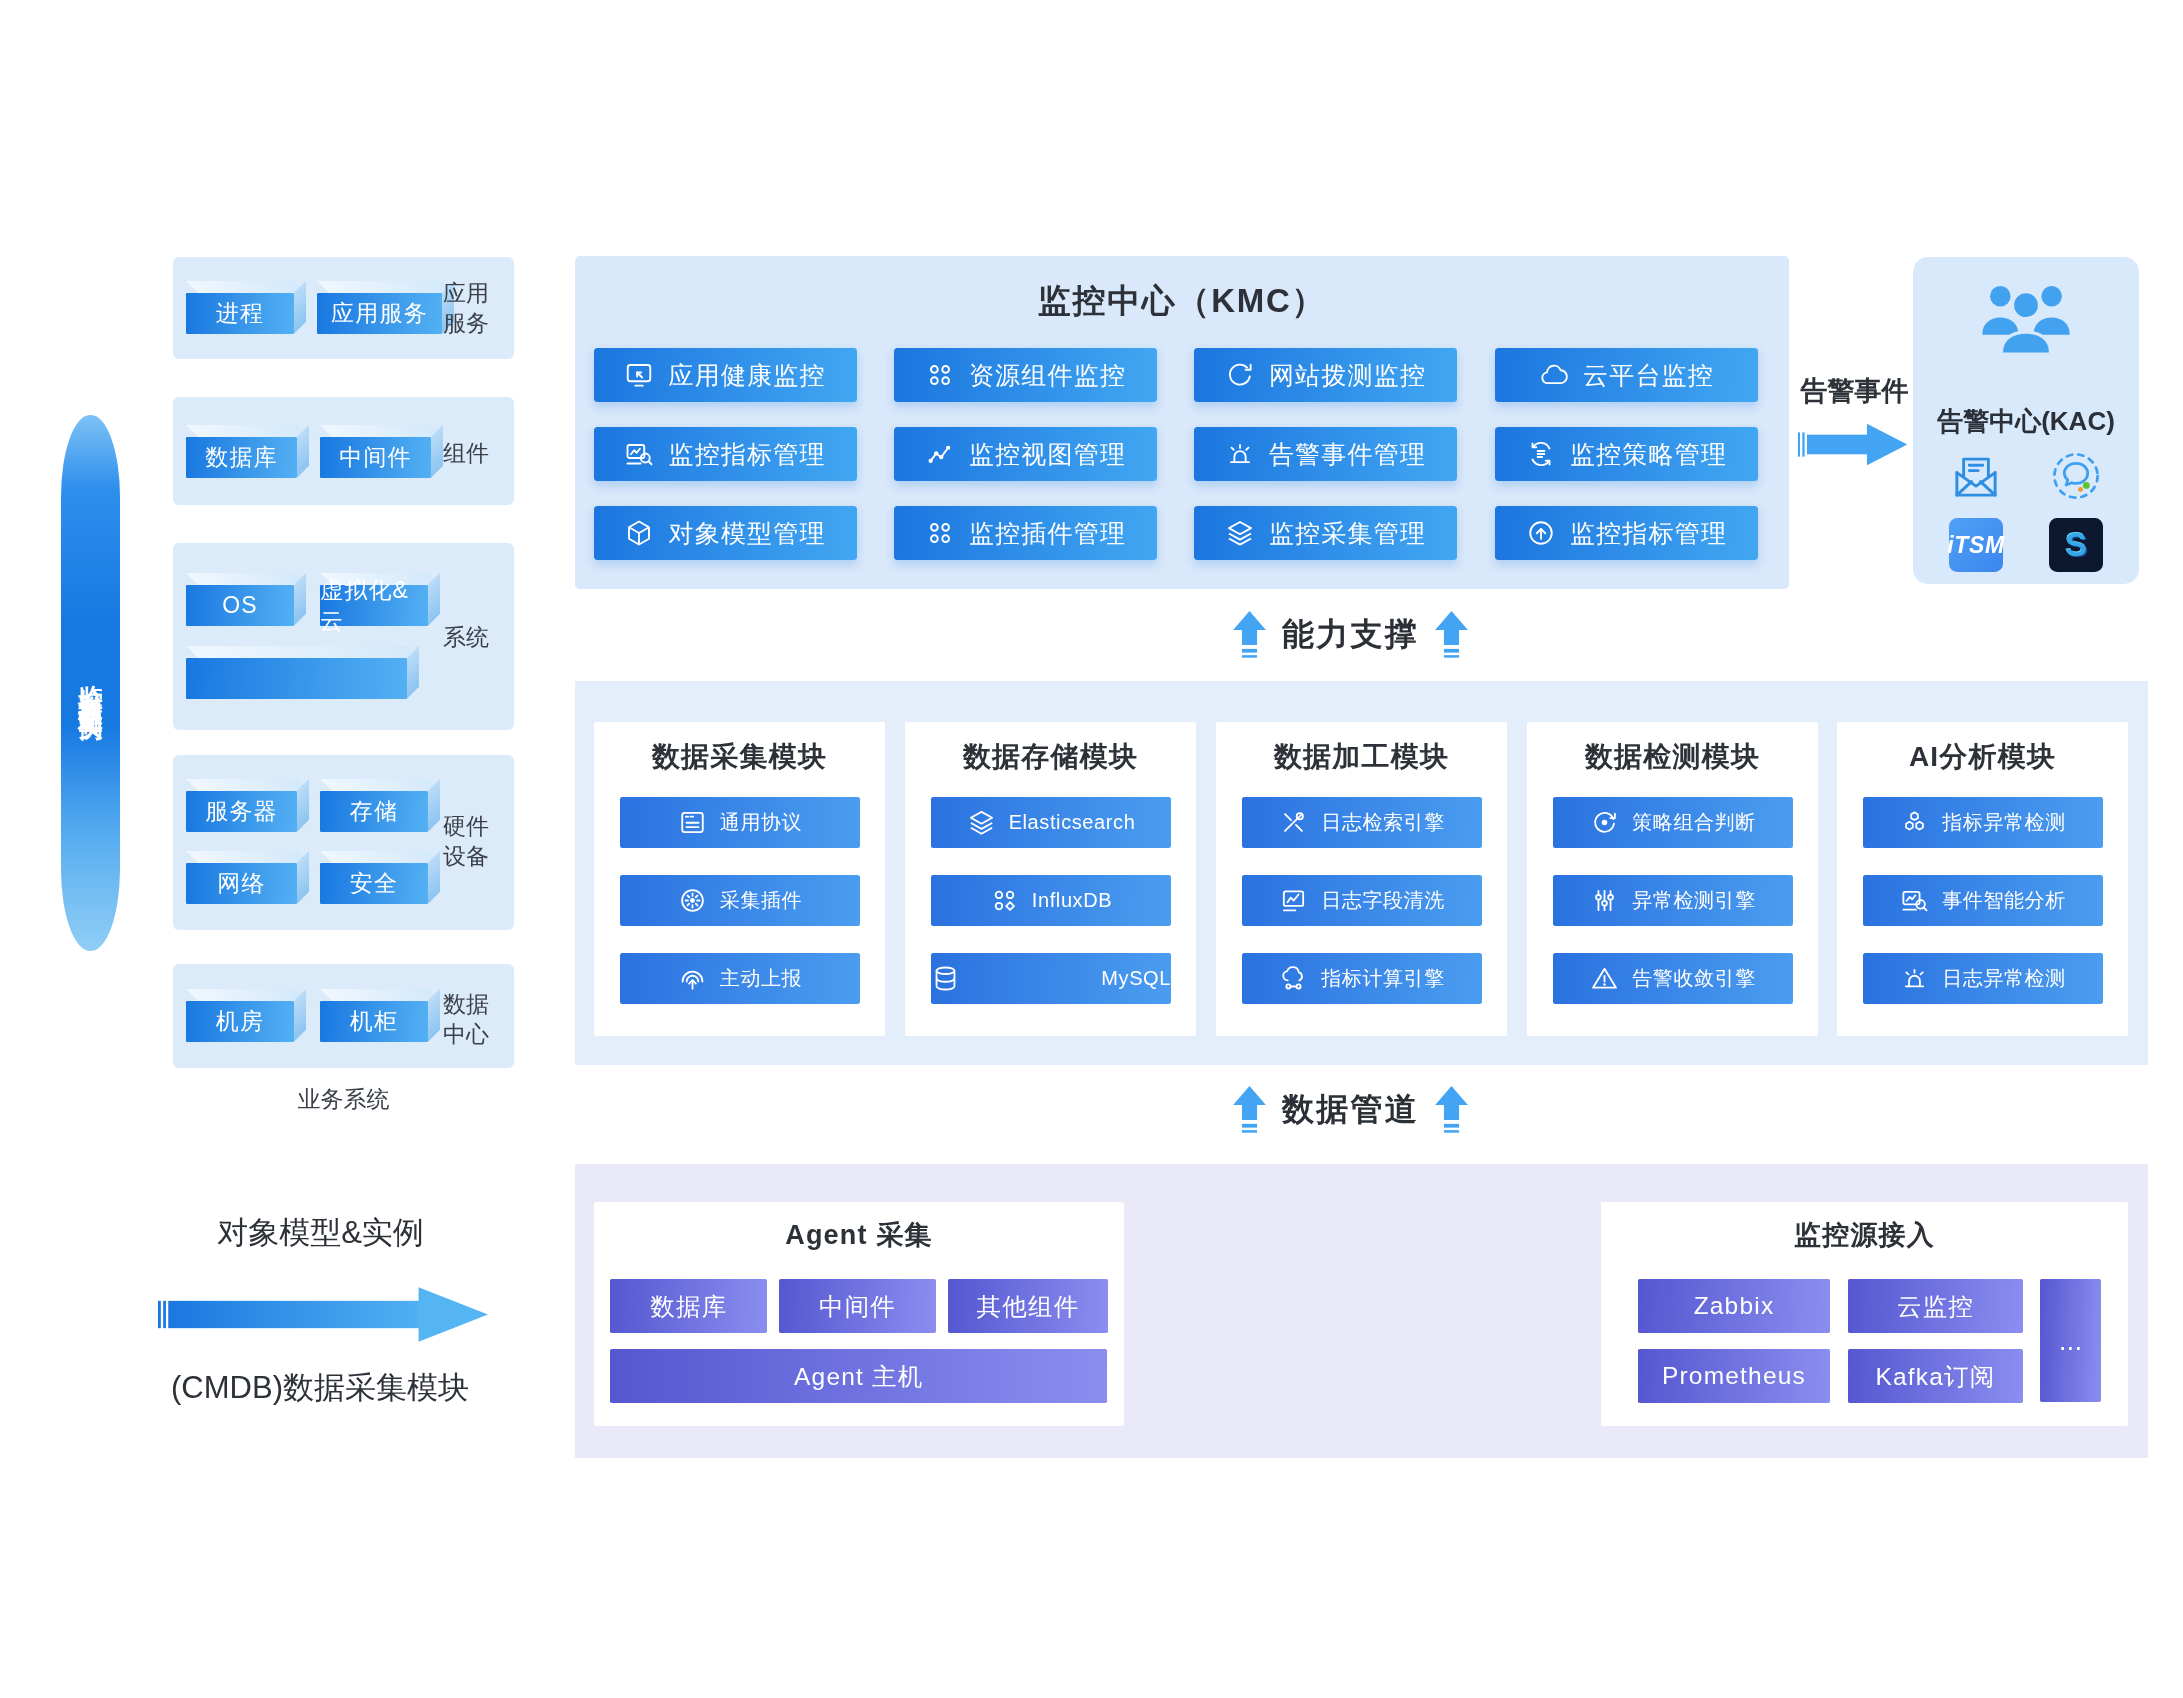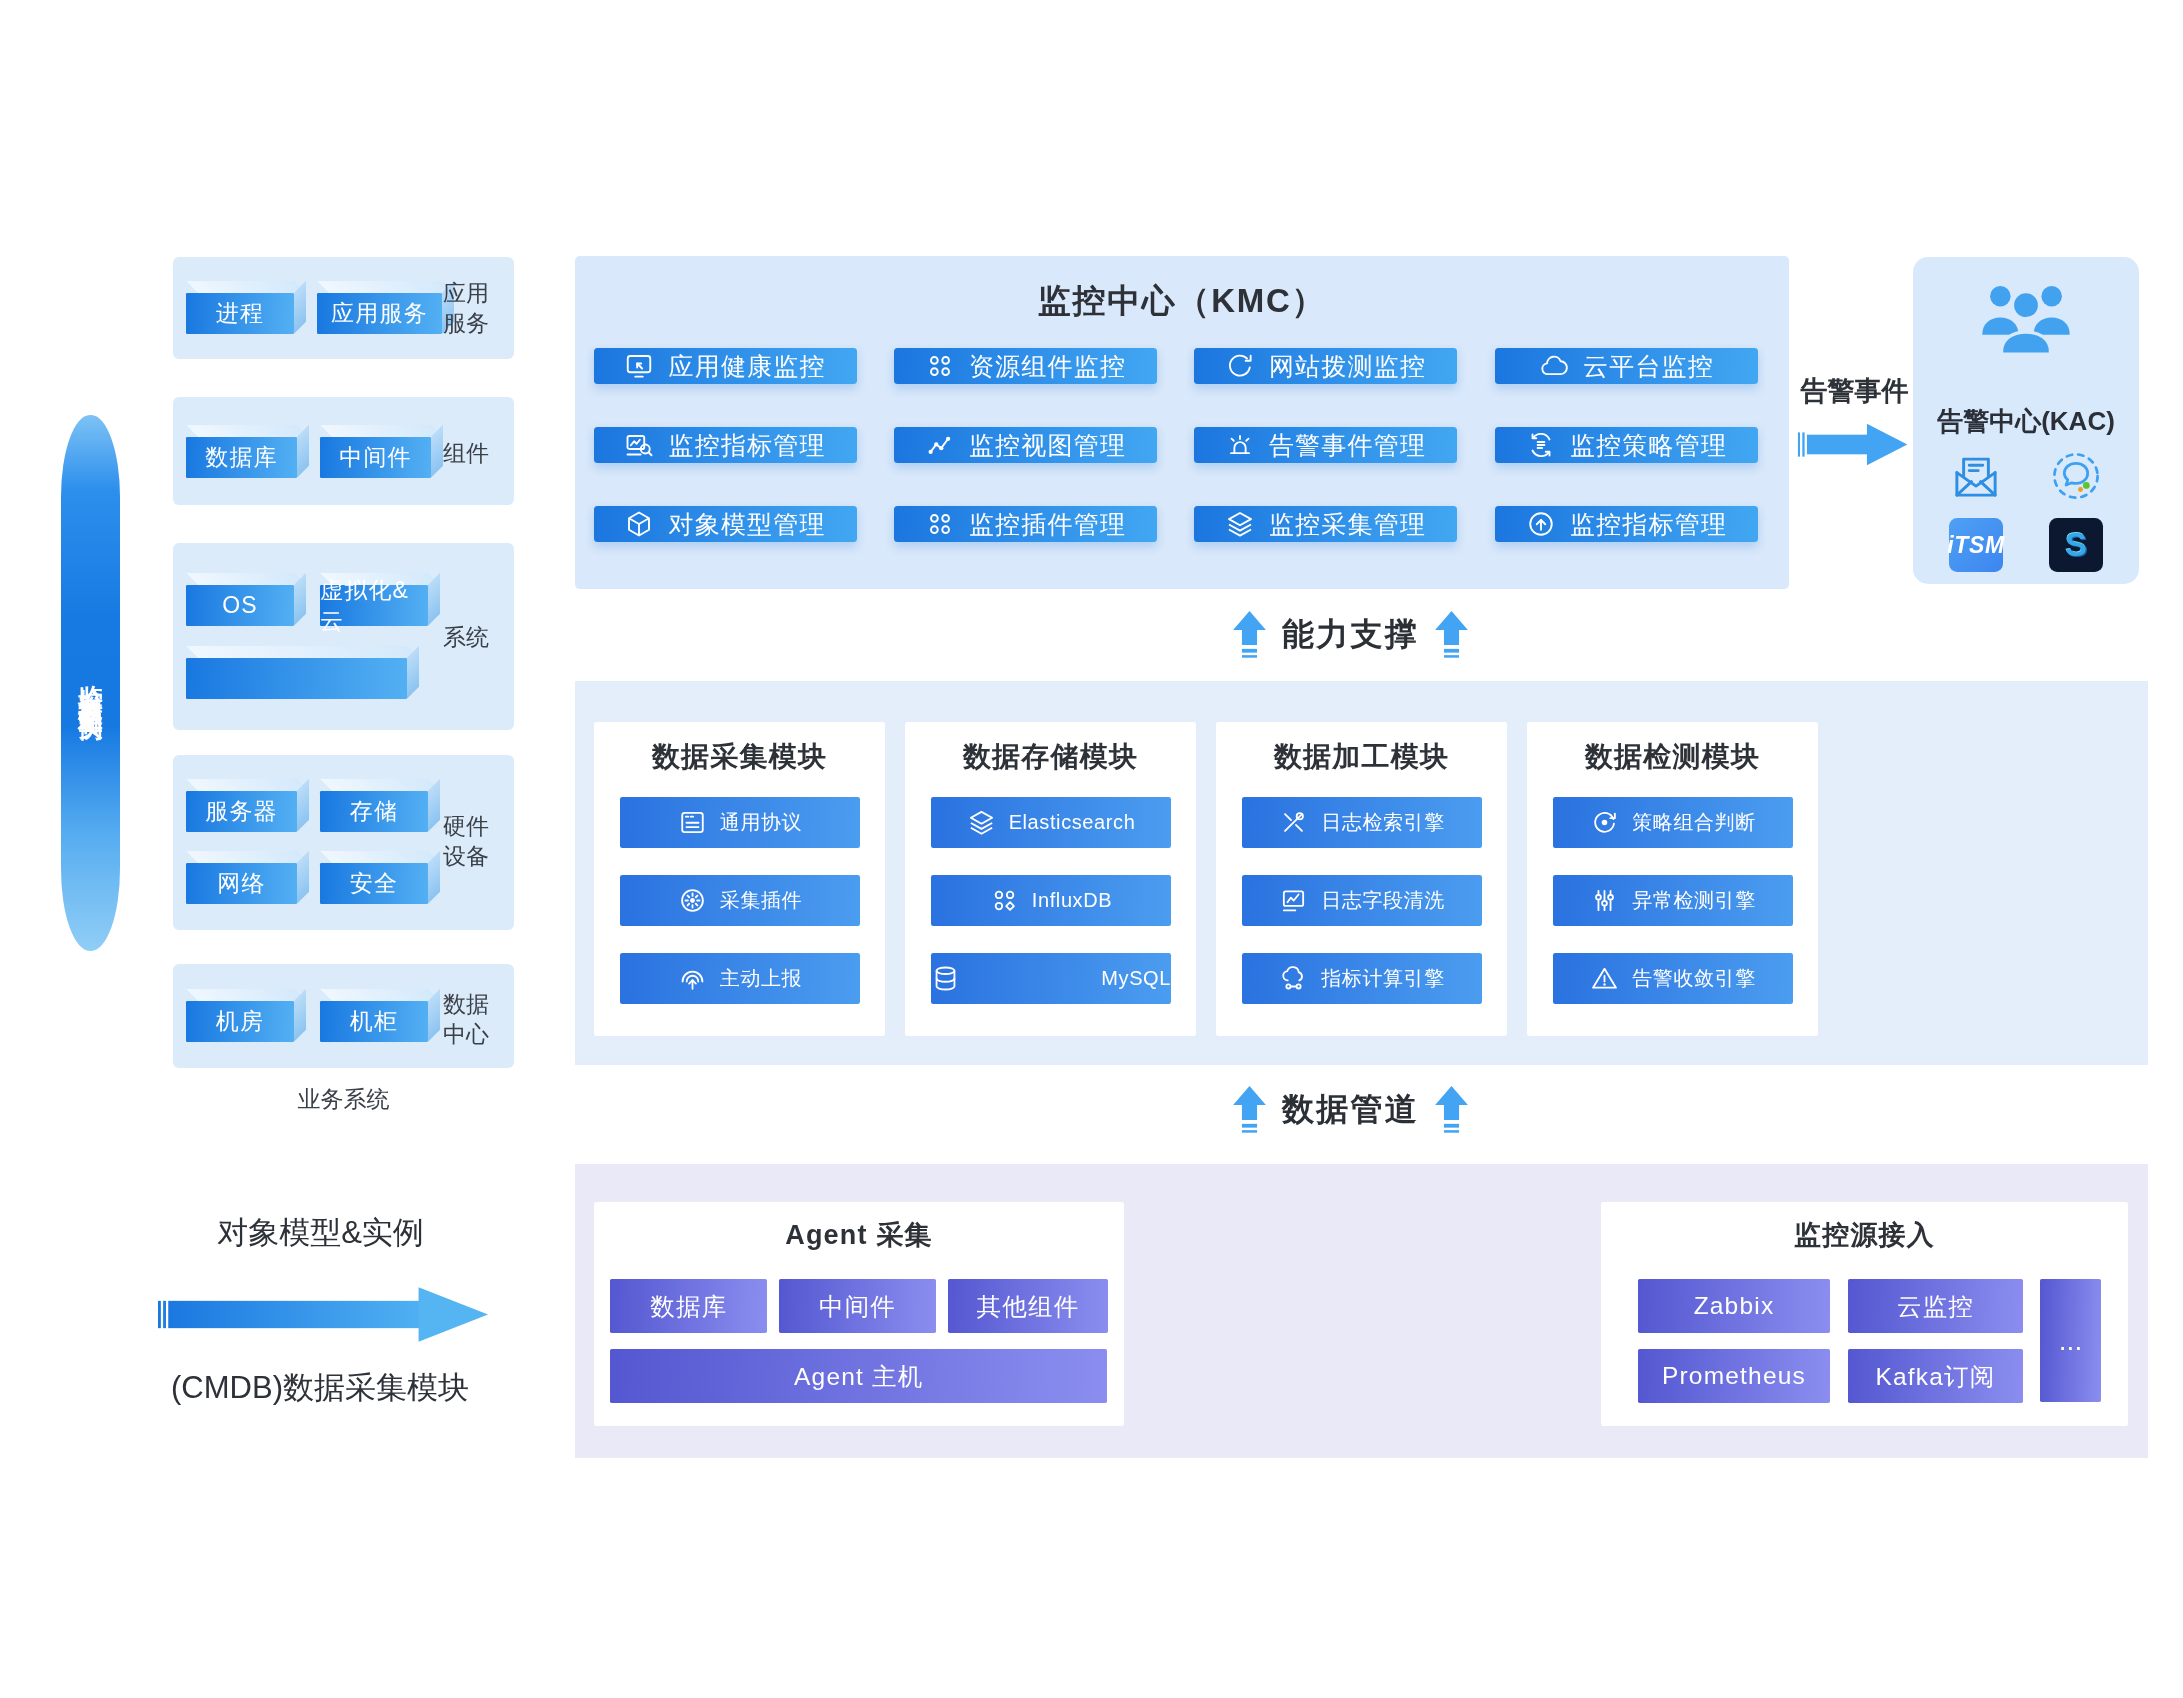--- a/index.html
+++ b/index.html
@@ -21,21 +21,21 @@
           display:flex;align-items:center;justify-content:center;color:#fff;font-size:23px;letter-spacing:1.2px;}
   .face-top{position:absolute;top:-11.6px;left:5.8px;width:100%;height:11.6px;transform:skewX(45deg);
           background:linear-gradient(90deg,#f0f7fe,#d3e9fb);}
   .face-right{position:absolute;top:-5.8px;right:-11.6px;width:11.6px;height:41px;transform:skewY(-45deg);
           background:linear-gradient(180deg,#bbdcf8,#8cc4f1);}
   .side-footer{position:absolute;left:173px;width:341px;text-align:center;font-size:23px;color:#3a3f48;}
   
   .kmc{position:absolute;left:575px;top:256px;width:1214px;height:333px;background:#d9e8fa;border-radius:4.7px;}
   .kmc-title{position:absolute;top:23px;left:0;width:100%;text-align:center;
           font-size:33px;font-weight:bold;color:#2e3238;letter-spacing:1.7px;}
-  .kbtn{position:absolute;width:263px;height:36px;border-radius:3.5px;cursor:pointer;
+  .kbtn{position:absolute;width:263px;height:54px;border-radius:3.5px;cursor:pointer;
           background:linear-gradient(92deg,#1b76df 0%,#42a7f2 100%);
           box-shadow:0 4.7px 9.3px rgba(27,118,223,.22);
           display:flex;align-items:center;justify-content:center;gap:14px;color:#fff;font-size:25px;letter-spacing:1.2px;}
   .ic{width:30px;height:30px;color:#fff;flex:0 0 auto;}
   
   .kac{position:absolute;left:1913px;top:257px;width:226px;height:327px;background:#d8e9fb;border-radius:15px;}
   .kac-title{position:absolute;top:147px;left:0;width:100%;text-align:center;font-size:26px;font-weight:bold;color:#2b2f38;}
   .kac-users{position:absolute;left:55px;top:16.3px;width:116px;height:85px;color:#43a2f0;}
   .kac-ic{position:absolute;width:54px;height:54px;}
   .tile{position:absolute;width:54px;height:54px;border-radius:8.2px;display:flex;align-items:center;justify-content:center;cursor:pointer;}
@@ -601,20 +601,41 @@
       <span>异常检测引擎</span>
       </div>
     <div class="mbtn" style="top:231px;">
       <svg class="ic" viewBox="0 0 50 50" width="29" height="29">
           <use href="#i-warning"></use>
         </svg>
       <span>告警收敛引擎</span>
       </div>
   </div>
 
+  <div class="mcard" style="left:1837px;">
+    <div class="mtitle">AI分析模块</div>
+    <div class="mbtn" style="top:75px;">
+      <svg class="ic" viewBox="0 0 50 50" width="29" height="29">
+          <use href="#i-hexagons"></use>
+        </svg>
+      <span>指标异常检测</span>
+      </div>
+    <div class="mbtn" style="top:153px;">
+      <svg class="ic" viewBox="0 0 50 50" width="29" height="29">
+          <use href="#i-chart-search"></use>
+        </svg>
+      <span>事件智能分析</span>
+      </div>
+    <div class="mbtn" style="top:231px;">
+      <svg class="ic" viewBox="0 0 50 50" width="29" height="29">
+          <use href="#i-siren"></use>
+        </svg>
+      <span>日志异常检测</span>
+      </div>
+  </div>
 
   <div class="flow-row" style="top:1076px;">
     <svg class="up" viewBox="0 0 56 106" width="33" height="62">
         <use href="#i-arrow-up"></use>
       </svg>
     <span class="flow-label">数据管道</span>
     <svg class="up" viewBox="0 0 56 106" width="33" height="62">
         <use href="#i-arrow-up"></use>
       </svg>
   </div>

